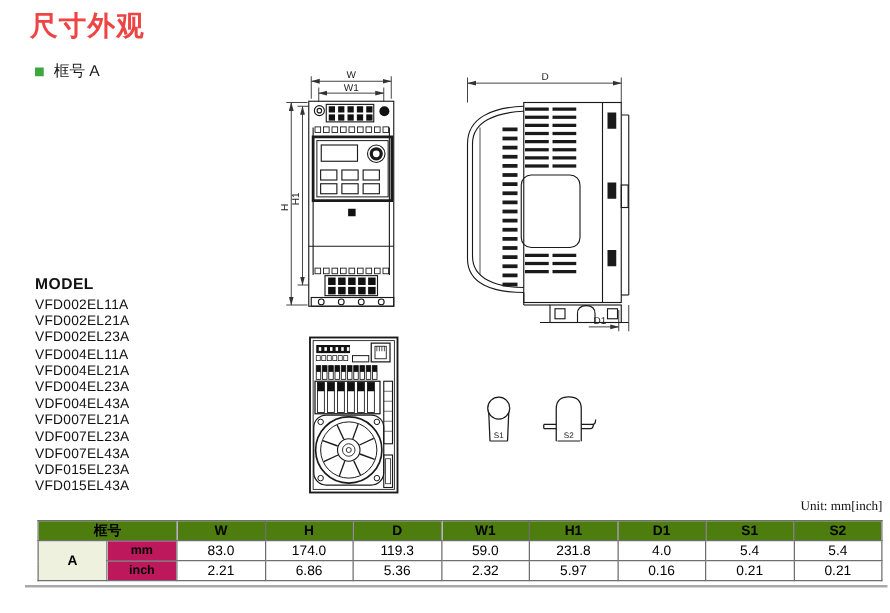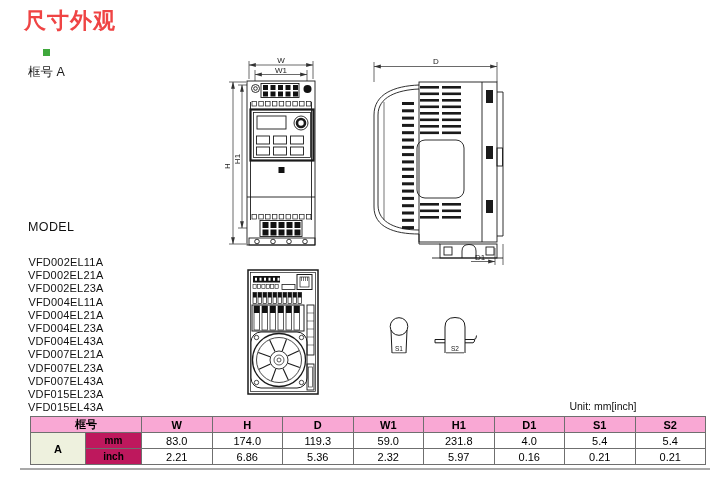--- a/index.html
+++ b/index.html
@@ -1,30 +1,30 @@
 <!DOCTYPE html>
 <html><head>
 <meta charset="utf-8">
 <style>
   * { margin:0; padding:0; box-sizing:border-box; }
   html,body { width:712px; height:490px; background:#ffffff;
     font-family:"Liberation Sans", sans-serif; position:relative; overflow:hidden; color:#111; }
   .abs { position:absolute; }
   .page-title { left:24px; top:6px; font-size:22px; font-weight:bold; color:#ef4444; letter-spacing:1px; }
-  .bullet-row { left:28px; top:49px; display:flex; align-items:center; gap:8px; font-size:12.5px; color:#1a1a1a;flex-direction:column; }
+  .bullet-row { left:28px; top:49px; display:flex; align-items:center; gap:8px; font-size:12.5px; color:#1a1a1a; }
   .bullet-sq { width:7px; height:7px; background:#3fa83c; }
   .model-block { left:28px; top:220px; color:#111; }
-  .model-heading { font-size:12.5px; font-weight:normal; letter-spacing:.4px; margin-bottom:22px; }
-  .model-item { font-size:11px; line-height:13.2px; letter-spacing:.2px;text-align:center; }
-  .unit-note { left:500px; top:400px; width:206px; text-align:center; font-size:10.5px; color:#111; }
+  .model-heading { font-size:12.5px; font-weight:bold; letter-spacing:.4px; margin-bottom:4px; }
+  .model-item { font-size:11px; line-height:13.2px; letter-spacing:.2px; }
+  .unit-note { left:500px; top:400px; width:206px; text-align:right; font-size:10.5px; color:#111;font-family:Liberation Serif, serif; }
   table.dims { position:absolute; left:30px; top:416px; width:675px; border-collapse:collapse;
     table-layout:fixed; font-size:11px; color:#000; }
   table.dims th, table.dims td { border:1px solid #6f6f6f; height:16px; text-align:center;
     padding:0; overflow:hidden; vertical-align:middle; }
-  table.dims th { background:#f9a8d4; font-weight:bold; }
+  table.dims th { background:#4d7c0f; font-weight:bold; }
   td.frame-a { background:#eef1de; font-weight:bold; }
   td.unit-cell { background:#be185d; font-weight:bold; font-size:10px; }
   .bottom-rule { left:20px; top:468px; width:690px; height:2px; background:#a9a9a9; }
   svg text { font-family:"Liberation Sans", sans-serif; }
   .drawing { position:absolute; }
 </style>
 </head>
 <body>
 
 <div class="abs page-title">尺寸外观</div>

